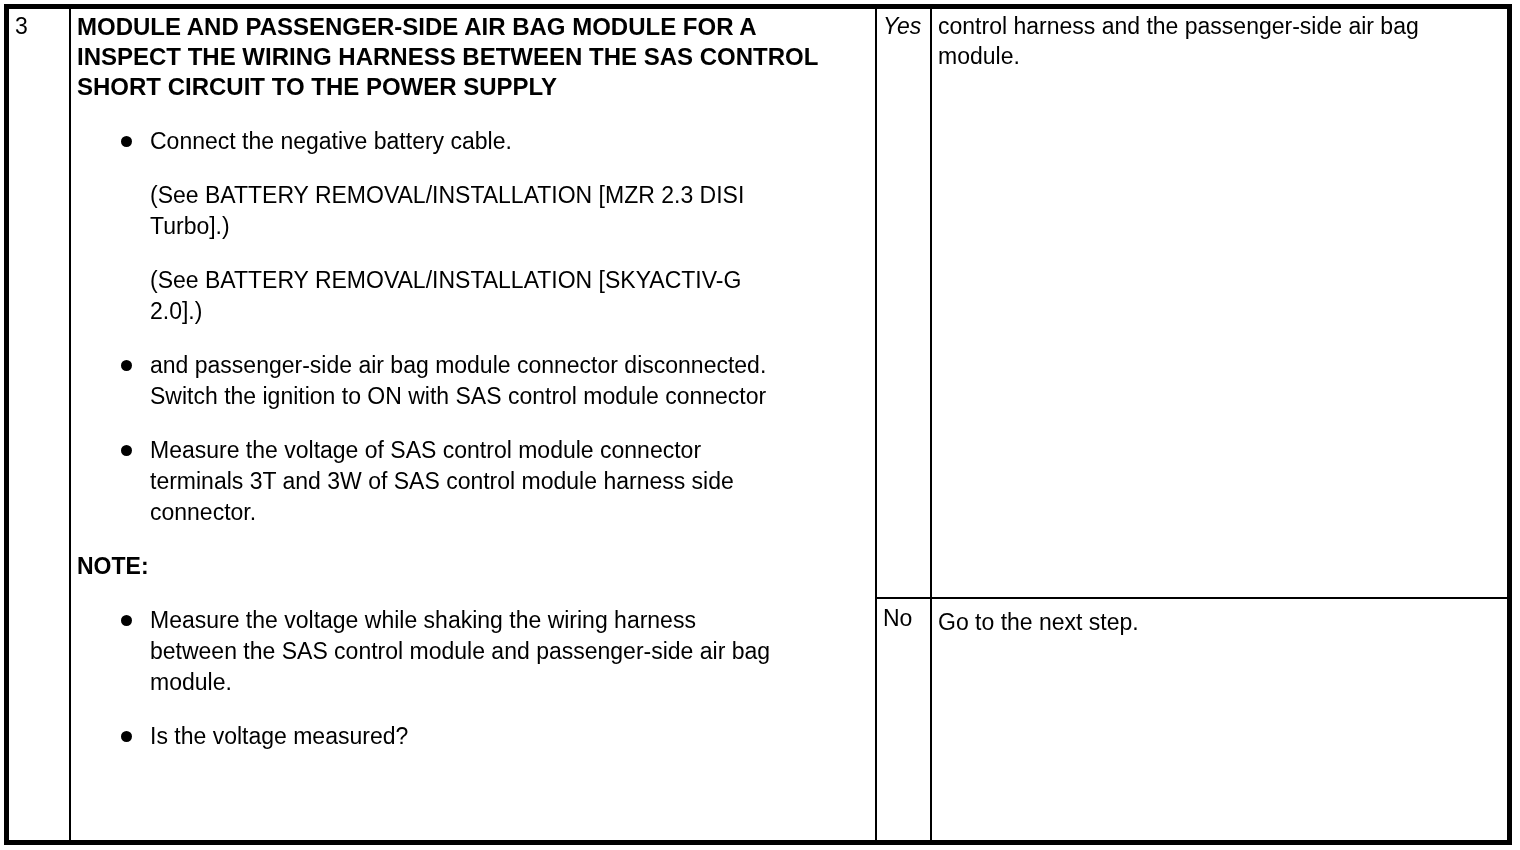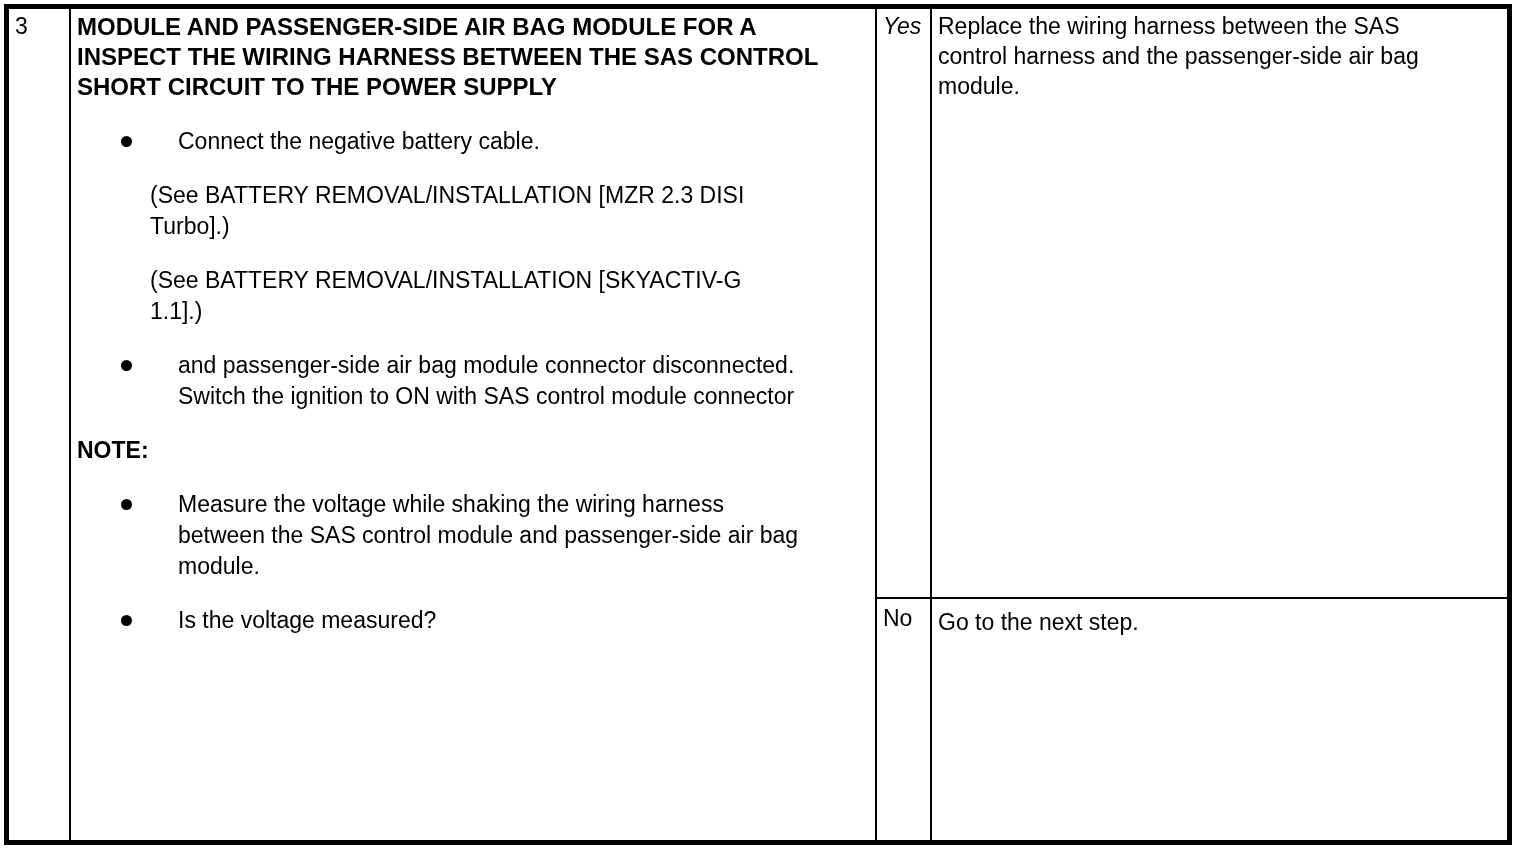--- a/index.html
+++ b/index.html
@@ -93,21 +93,20 @@
     font-size: 24px;
     line-height: 30px;
     margin: 0 0 24px 0;
   }
   .para { margin: 0 0 23px 0; }
   .sub  { padding-left: 73px; }
   .note { font-weight: bold; }
   .bullet {
     display: flex;
     margin: 0 0 23px 0;
-    gap: 28px;
   }
   .dot {
     flex: none;
     width: 11px;
     height: 11px;
     border-radius: 50%;
     background: #000000;
     margin: 10px 18px 0 44px;
   }
   .txt { flex: 1; min-width: 0; }
@@ -144,31 +143,39 @@
         </div>
 
 
         <div class="para sub">
           <div class="line">(See BATTERY REMOVAL/INSTALLATION [MZR 2.3 DISI</div>
           <div class="line">Turbo].)</div>
         </div>
 
         <div class="para sub">
           <div class="line">(See BATTERY REMOVAL/INSTALLATION [SKYACTIV-G</div>
-          <div class="line">1.1].)</div>
+          <div class="line">2.0].)</div>
         </div>
 
         <div class="bullet">
           <span class="dot"></span>
           <div class="txt">
             <div class="line">and passenger-side air bag module connector disconnected.</div>
             <div class="line">Switch the ignition to ON with SAS control module connector</div>
           </div>
         </div>
 
+        <div class="bullet">
+          <span class="dot"></span>
+          <div class="txt">
+            <div class="line">Measure the voltage of SAS control module connector</div>
+            <div class="line">terminals 3T and 3W of SAS control module harness side</div>
+            <div class="line">connector.</div>
+          </div>
+        </div>
 
         <div class="para note">
           <div class="line">NOTE:</div>
         </div>
 
         <div class="bullet">
           <span class="dot"></span>
           <div class="txt">
             <div class="line">Measure the voltage while shaking the wiring harness</div>
             <div class="line">between the SAS control module and passenger-side air bag</div>
@@ -182,21 +189,20 @@
             <div class="line">Is the voltage measured?</div>
           </div>
         </div>
       </div>
 
       <div class="cell cell-yes">
         <span>Yes</span>
       </div>
 
       <div class="cell cell-action-yes">
-        <div class="line">Replace the wiring harness between the SAS</div>
         <div class="line">control harness and the passenger-side air bag</div>
         <div class="line">module.</div>
       </div>
 
       <div class="cell cell-no">
         <span>No</span>
       </div>
 
       <div class="cell cell-action-no">
         <div class="line">Go to the next step.</div>

